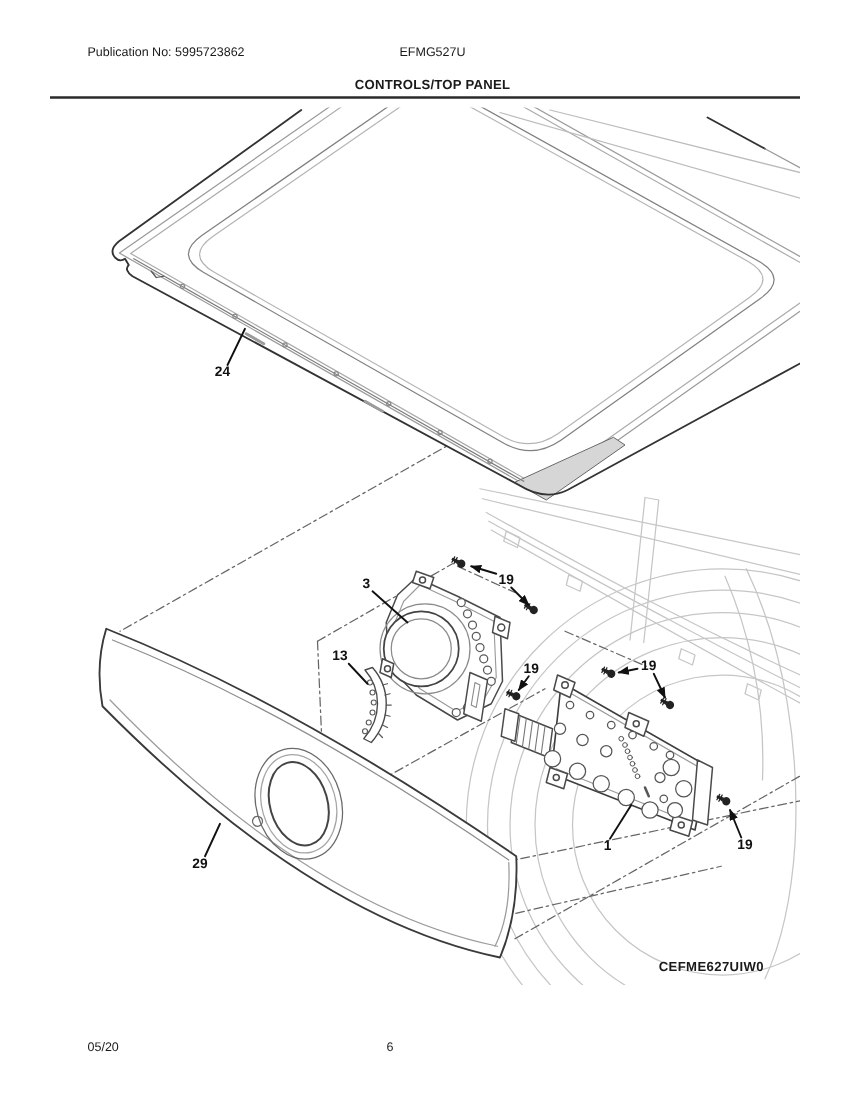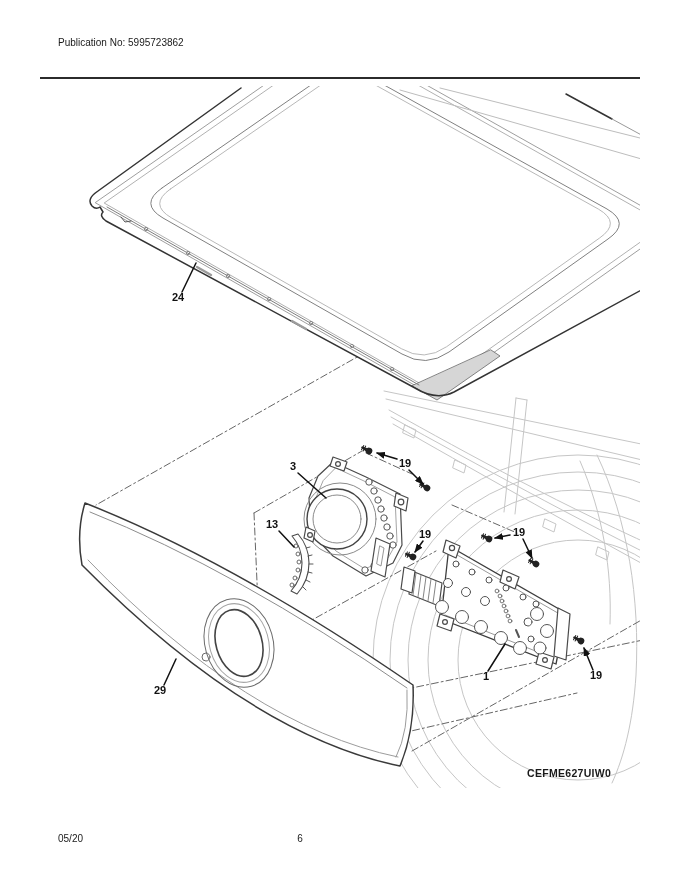--- a/index.html
+++ b/index.html
@@ -1,34 +1,36 @@
 <!DOCTYPE html>
 <html><head>
 <meta charset="utf-8">
 <style>
   html,body{margin:0;padding:0;background:#ffffff;}
   #page{position:relative;width:680px;height:880px;background:#fff;overflow:hidden;
         font-family:"Liberation Sans", sans-serif;color:#111;}
-  .hdr-text{position:absolute;font-size:10px;color:#1a1a1a;white-space:pre;}
+  .hdr-text{position:absolute;font-size:10px;color:#1a1a1a;white-space:pre;margin-left:12px;}
   #pub-no{top:37px;left:58px;}
   #model-no{top:37px;left:0;right:0;text-align:center;}
   #section-title{top:62px;left:0;right:0;text-align:center;font-weight:bold;font-size:10.5px;letter-spacing:.2px;}
   #title-rule{position:absolute;top:77px;left:40px;width:600px;height:2px;background:#2b2b2b;}
   #footer-date{top:833px;left:58px;}
   #footer-page{top:833px;left:230px;width:140px;text-align:center;}
   svg{position:absolute;top:0;left:0;}
   text.callout{font-family:"Liberation Sans", sans-serif;font-weight:bold;font-size:11px;fill:#111;}
   text.diagcode{font-family:"Liberation Sans", sans-serif;font-weight:bold;font-size:10.5px;fill:#1a1a1a;letter-spacing:.3px;}
 </style>
 </head>
 <body>
 
 <div id="page">
 
   <div id="pub-no" class="hdr-text">Publication No: 5995723862</div>
+  <div id="model-no" class="hdr-text">EFMG527U</div>
+  <div id="section-title" class="hdr-text">CONTROLS/TOP PANEL</div>
   <div id="title-rule"></div>
 
   <svg width="680" height="880" viewBox="0 0 680 880">
     <defs>
       <marker id="arw" markerWidth="9" markerHeight="7" refX="8" refY="3.5" orient="auto" markerUnits="userSpaceOnUse">
         <path d="M0,0 L9,3.5 L0,7 Z" fill="#111"></path>
       </marker>
       <clipPath id="dwg">
           <rect x="42" y="86" width="598" height="702"></rect>
         </clipPath>

